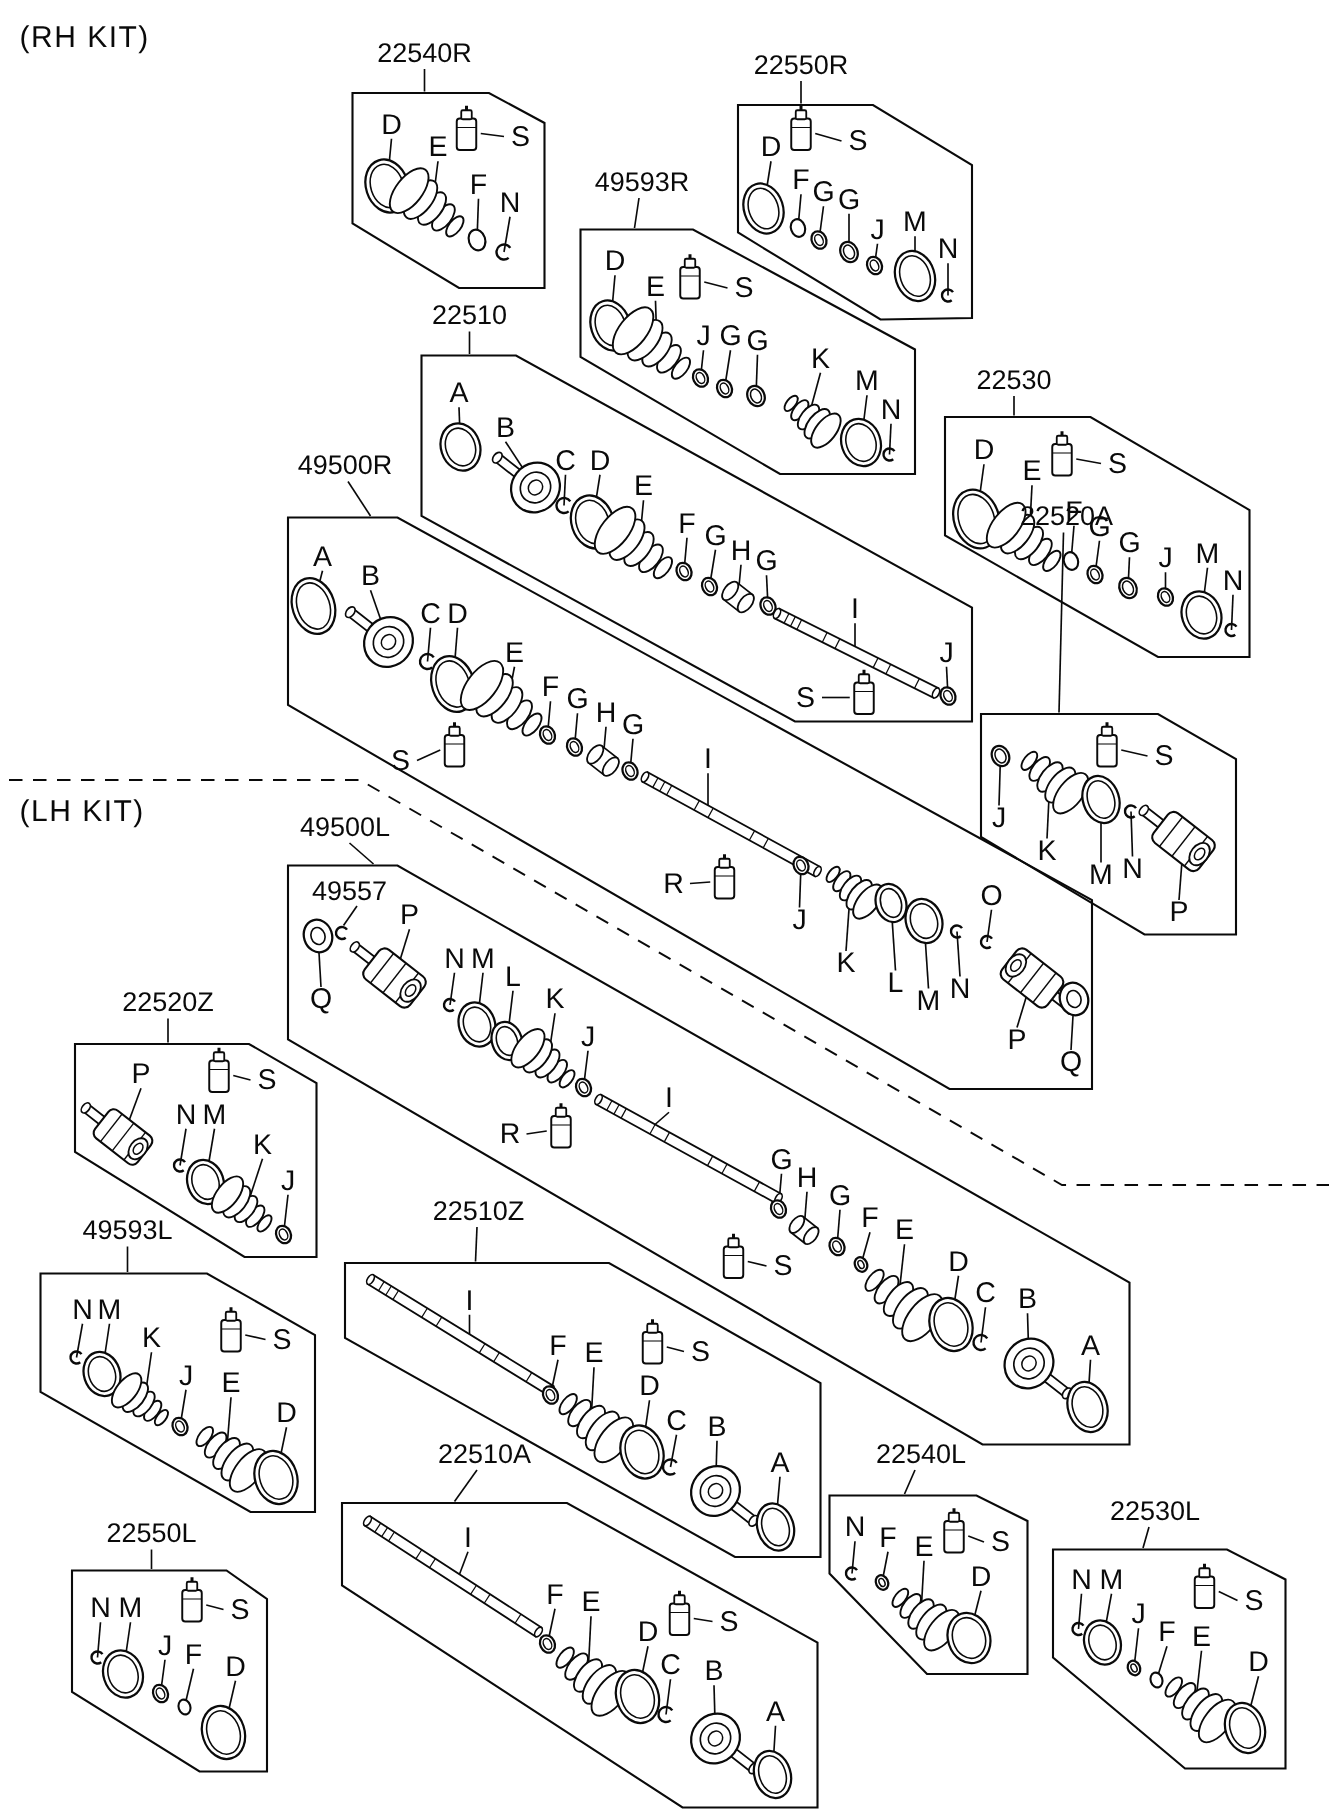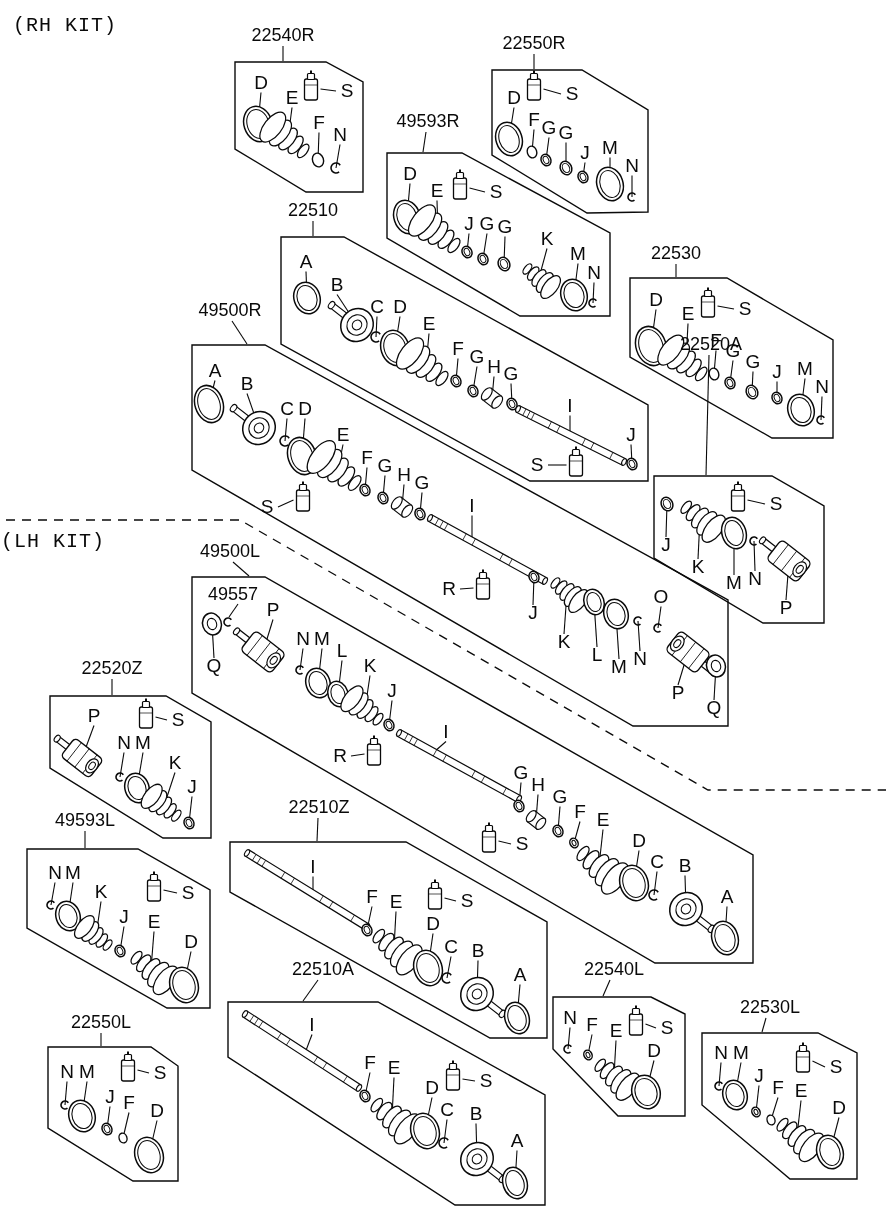--- a/index.html
+++ b/index.html
@@ -1,29 +1,29 @@
 <!DOCTYPE html>
 <html><head>
 <meta charset="utf-8">
 <style>
   html,body{margin:0;padding:0;background:#fff;}
   #stage{position:relative;width:886px;height:1211px;background:#fff;overflow:hidden;
          font-family:"Liberation Sans",sans-serif;}
   #diagram{position:absolute;left:0;top:0;}
-  .kit{position:absolute;font-size:20px;color:#0a0a0a;letter-spacing:1px;font-family:Liberation Mono, monospace;}
+  .kit{position:absolute;font-size:20px;color:#0a0a0a;letter-spacing:1px;}
   text{font-family:"Liberation Sans",sans-serif;fill:#0a0a0a;}
   .pn{font-size:18px;}
   .co{font-size:19px;}
 </style>
 </head>
 <body>
 
 <div id="stage">
   <div class="kit" style="left:13px;top:14px">(RH KIT)</div>
-  <div class="kit" style="left:1px;top:530px">(LH KIT)</div>
+  <div class="kit" style="left:13px;top:530px">(LH KIT)</div>
   <svg id="diagram" width="886" height="1211" viewBox="0 0 886 1211">
       <polyline points="6,520 240,520 708,790 886,790" fill="none" stroke="#0a0a0a" stroke-width="1.3" stroke-dasharray="9 7"></polyline>
       <g>
         <polygon points="235,62 326,62 363,82 363,192 306,192 235,149" fill="none" stroke="#0a0a0a" stroke-width="1.4"></polygon>
         <line x1="283" y1="46" x2="283" y2="61" stroke="#0a0a0a" stroke-width="1.1"></line>
         <text x="283" y="41" text-anchor="middle" class="pn">22540R</text>
         <line x1="261" y1="92.5" x2="258" y2="124" stroke="#0a0a0a" stroke-width="1.1"></line>
         <line x1="292" y1="107.5" x2="288" y2="139" stroke="#0a0a0a" stroke-width="1.1"></line>
         <line x1="336" y1="91" x2="320.5" y2="89" stroke="#0a0a0a" stroke-width="1.1"></line>
         <line x1="319" y1="132.5" x2="318" y2="160" stroke="#0a0a0a" stroke-width="1.1"></line>

